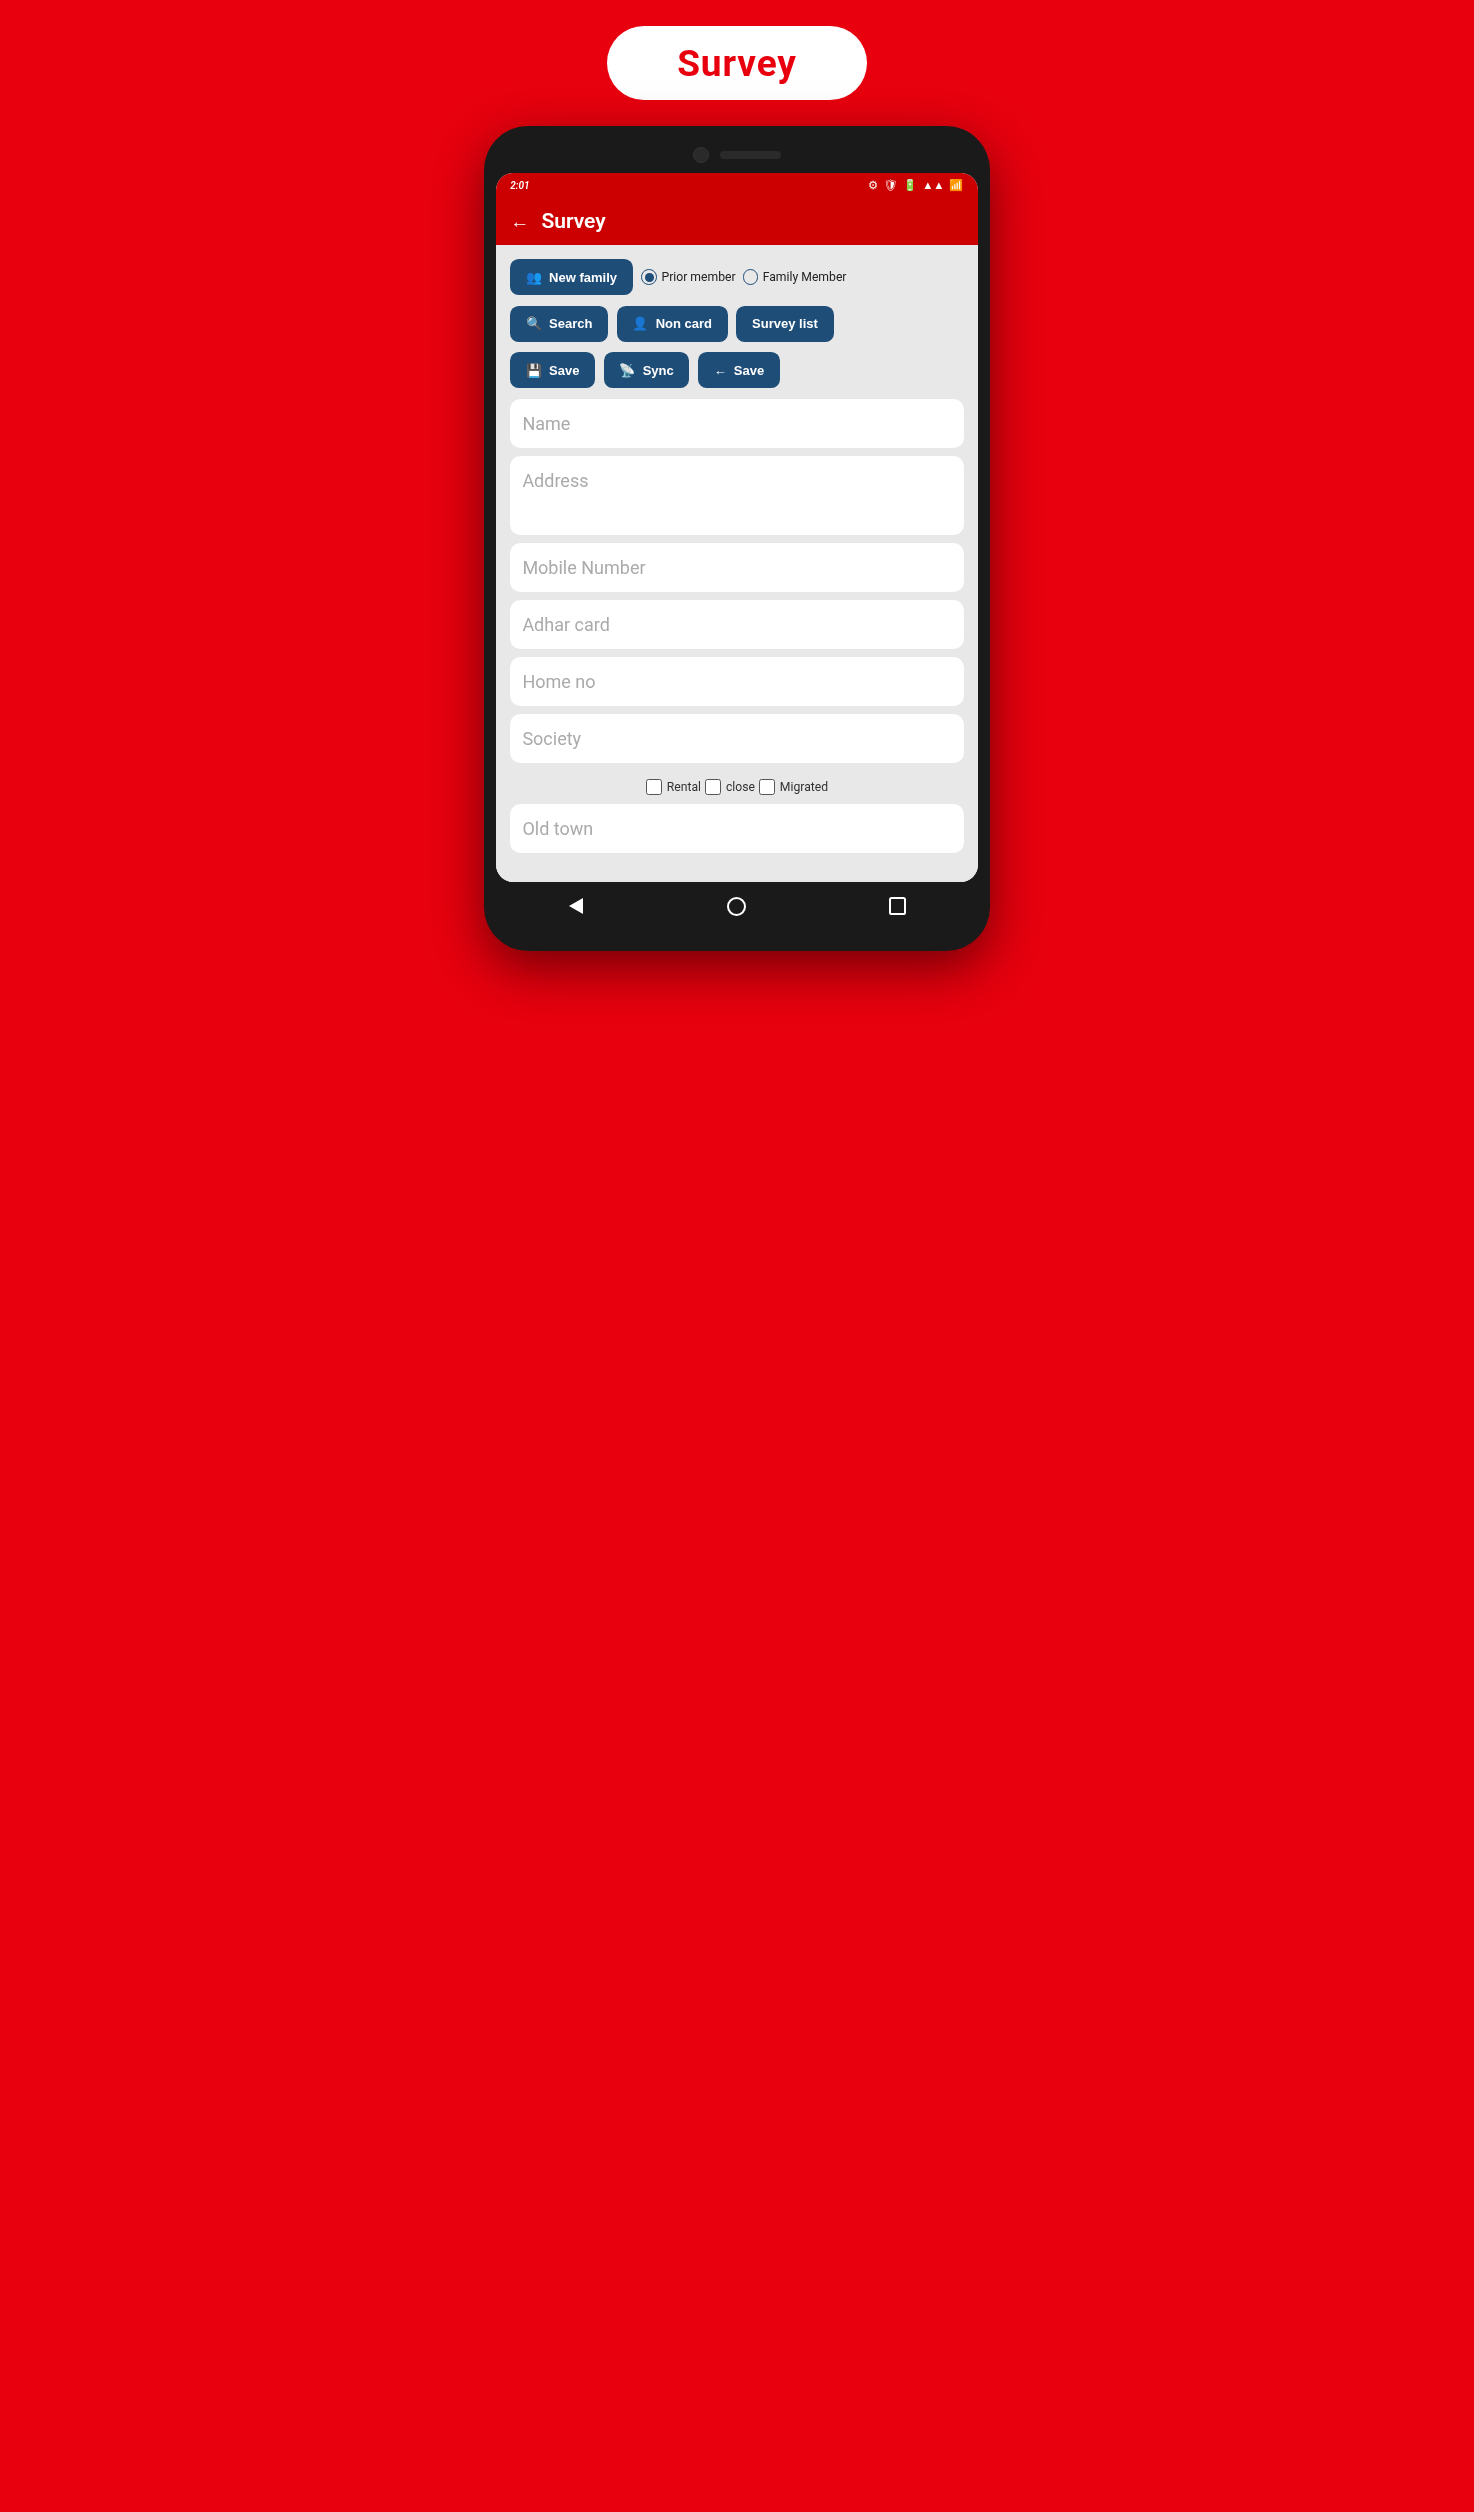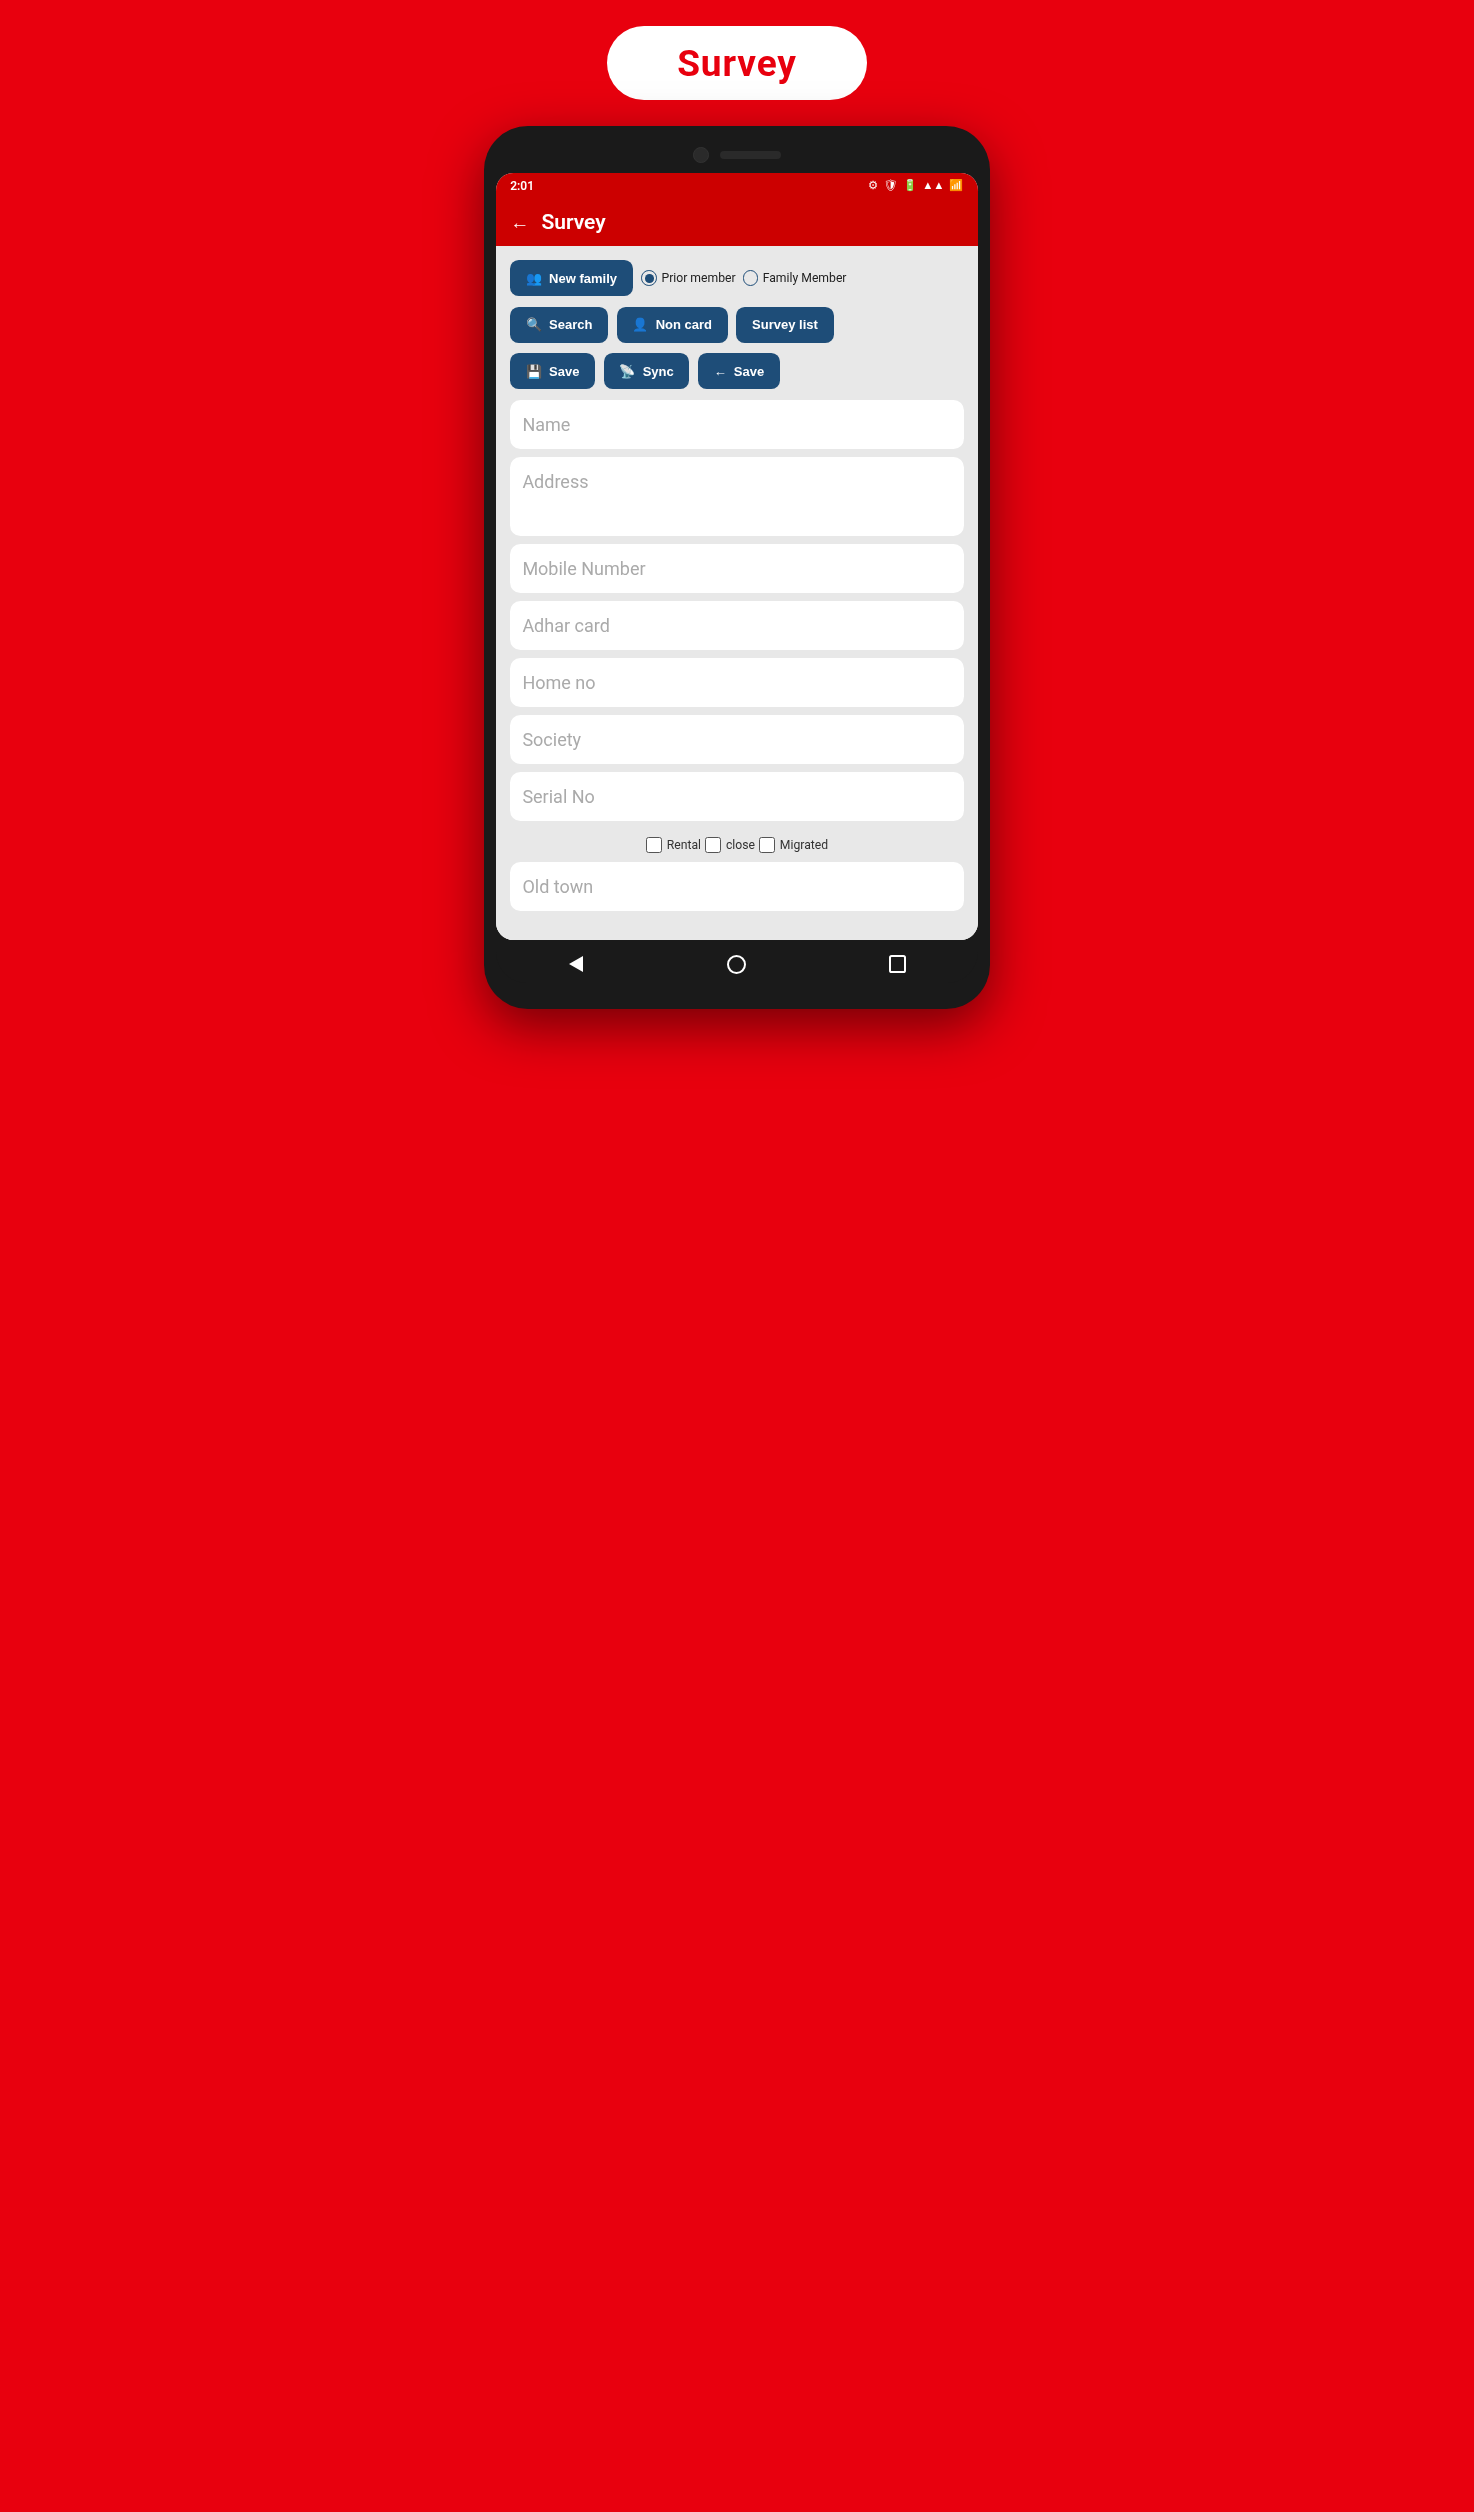--- a/index.html
+++ b/index.html
@@ -72,22 +72,23 @@
     
     .status-bar {
       background: #cc0000;
       padding: 5.2px 14px;
       display: flex;
       justify-content: space-between;
       align-items: center;
     }
     .status-bar .time {
       color: #fff;
-      font-size: 12px;
+      font-size: 10px;
       font-weight: 600;
+      font-style: italic;
     }
     .status-icons {
       display: flex;
       gap: 5.2px;
       align-items: center;
     }
     .status-icons span {
       color: #fff;
       font-size: 11.3px;
     }
@@ -349,23 +350,20 @@
         </div>
 
         <div class="form-field">
           <span>Home no</span>
         </div>
 
         <div class="form-field">
           <span>Society</span>
         </div>
 
-        <div class="form-field">
-          <span>Serial No</span>
-        </div>
 
         <div class="checkbox-row">
           <label class="checkbox-item">
             <div class="checkbox-box"></div>
             <span>Rental</span>
           </label>
           <label class="checkbox-item">
             <div class="checkbox-box"></div>
             <span>close</span>
           </label>

